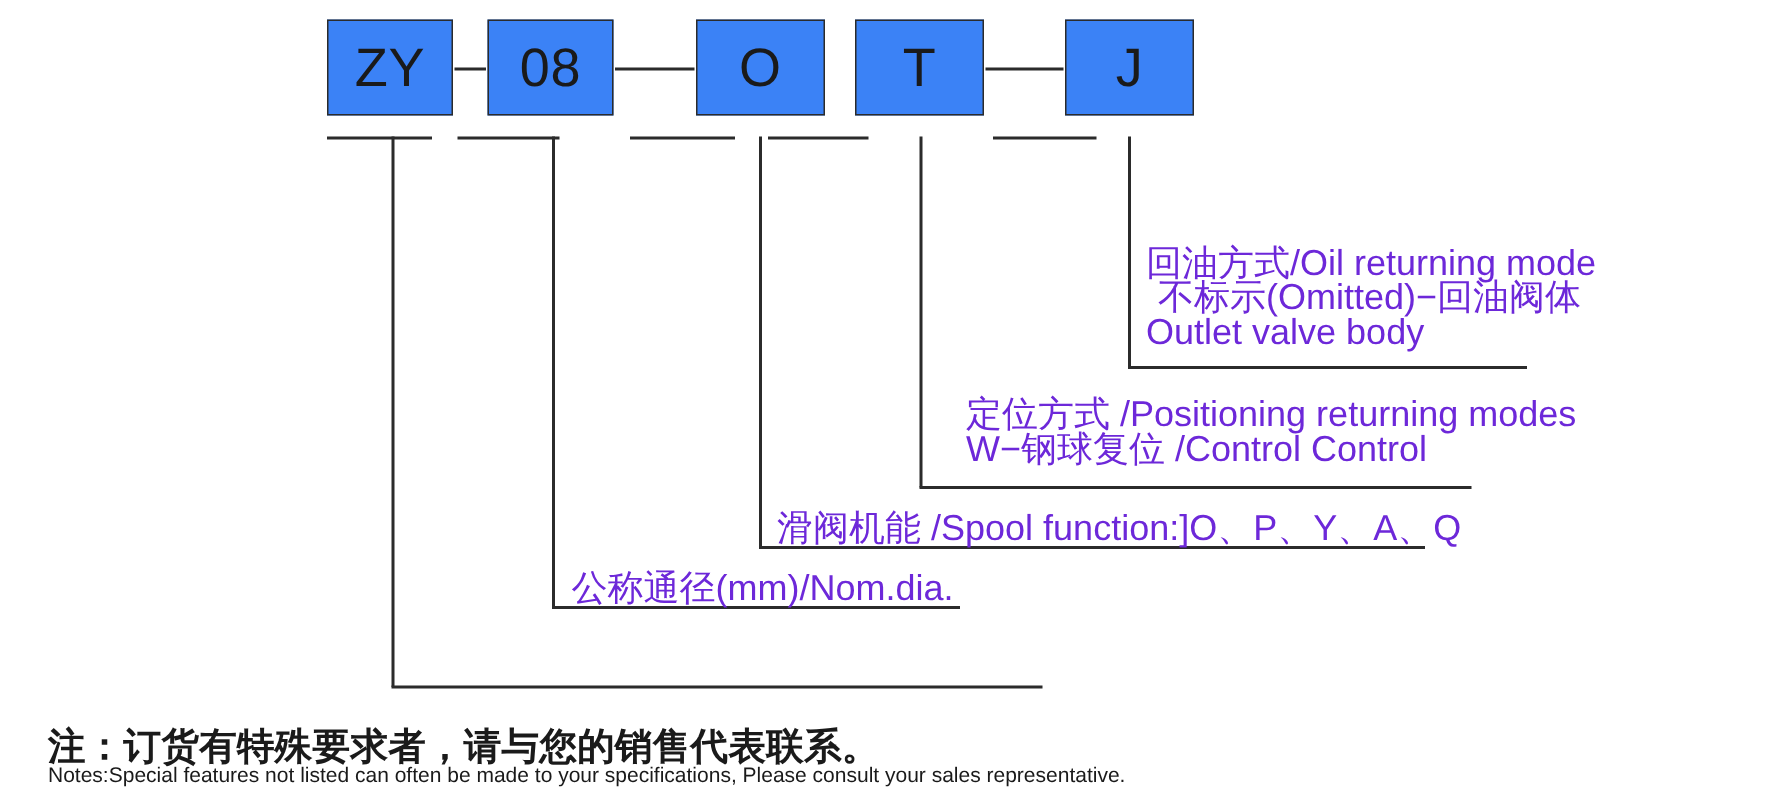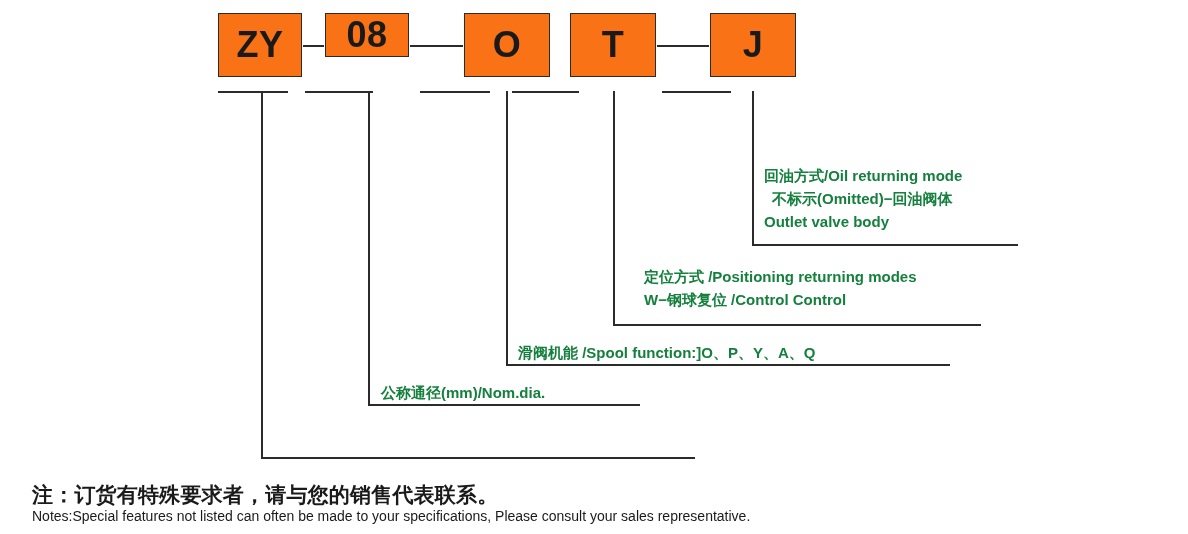--- a/index.html
+++ b/index.html
@@ -19,27 +19,27 @@
   #diagram-root {
     position: absolute;
     inset: 0;
   }
 
   
   .code-box {
     position: absolute;
     box-sizing: border-box;
     border: 1.6px solid #2b2b2b;
-    background: #f97316;
+    background: #3b82f6;
     display: flex;
     align-items: center;
     justify-content: center;
     font-size: 36px;
     line-height: 1;
-    font-weight: 700;
+    font-weight: 400;
     letter-spacing: 0.5px;
     color: #1a1a1a;
   }
 
   
   .connector {
     position: absolute;
     height: 1.8px;
     background: #2b2b2b;
   }
@@ -57,54 +57,53 @@
   }
   .underline {
     position: absolute;
     height: 1.6px;
     background: #2b2b2b;
   }
 
   
   .annot {
     position: absolute;
-    font-size: 15px;
+    font-size: 24px;
     line-height: 23px;
     white-space: nowrap;
-    color: #15803d;
-    font-weight: bold;
+    color: #6d28d9;
   }
   .annot div { white-space: nowrap; }
 
   
   .notes {
     position: absolute;
     left: 32px;
     white-space: nowrap;
     color: #1a1a1a;
   }
   .note-cn {
     top: 481px;
-    font-size: 21px;
+    font-size: 25px;
     font-weight: bold;
     letter-spacing: 0.2px;
   }
   .note-en {
     top: 508px;
     font-size: 14px;
   }
 </style>
 </head>
 <body>
 
 <div id="diagram-root">
 
   <div class="code-box" style="left:218px; top:13px; width:84px; height:64px;">ZY</div>
 
-  <div class="code-box" style="left:325px; top:13px; width:84px; height:44px;">08</div>
+  <div class="code-box" style="left:325px; top:13px; width:84px; height:64px;">08</div>
 
   <div class="code-box" style="left:464px; top:13px; width:86px; height:64px;">O</div>
 
   <div class="code-box" style="left:570px; top:13px; width:86px; height:64px;">T</div>
 
   <div class="code-box" style="left:710px; top:13px; width:86px; height:64px;">J</div>
 
   <div class="connector" style="left:303px; top:45px; width:21px;"></div>
   <div class="connector" style="left:410px; top:45px; width:53px;"></div>
   <div class="connector" style="left:657px; top:45px; width:52px;"></div>

